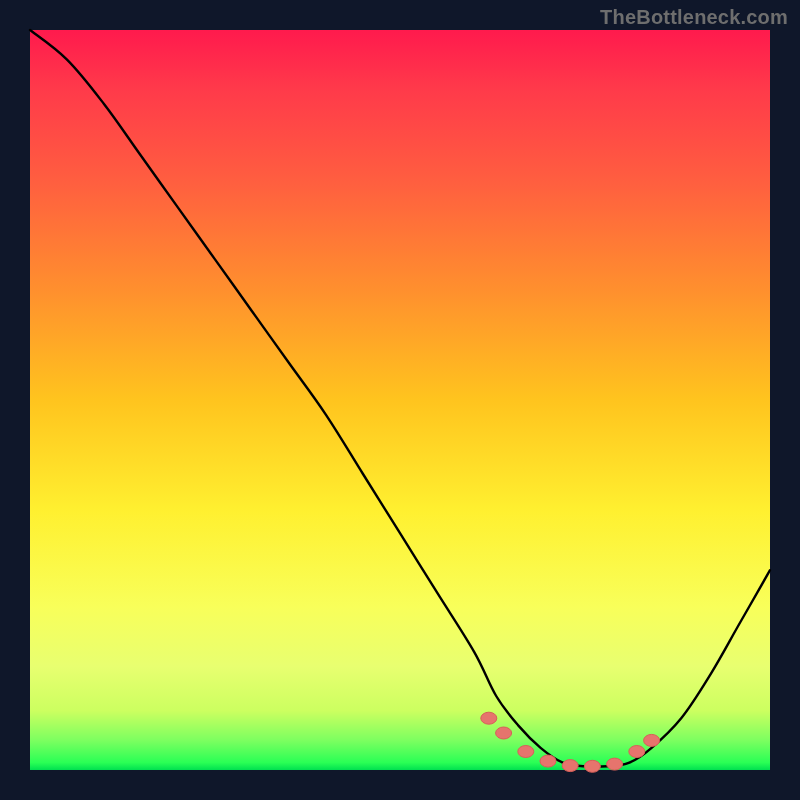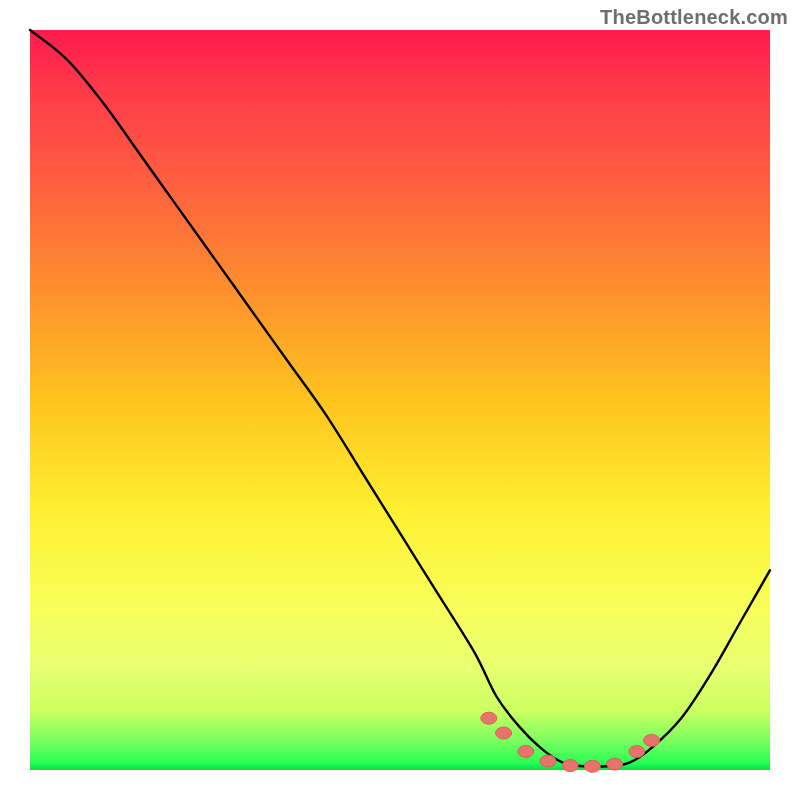--- a/index.html
+++ b/index.html
@@ -10,21 +10,21 @@
     background: #000;
     overflow: hidden;
     font-family: Arial, Helvetica, sans-serif;
   }
   .frame {
     position: absolute;
     left: 0;
     top: 0;
     width: 800px;
     height: 800px;
-    background: #ffffff;
+    background: #0f172a;
   }
   .plot {
     position: absolute;
     left: 30px;
     top: 30px;
     width: 740px;
     height: 740px;
     
     background: linear-gradient(
       to bottom,

